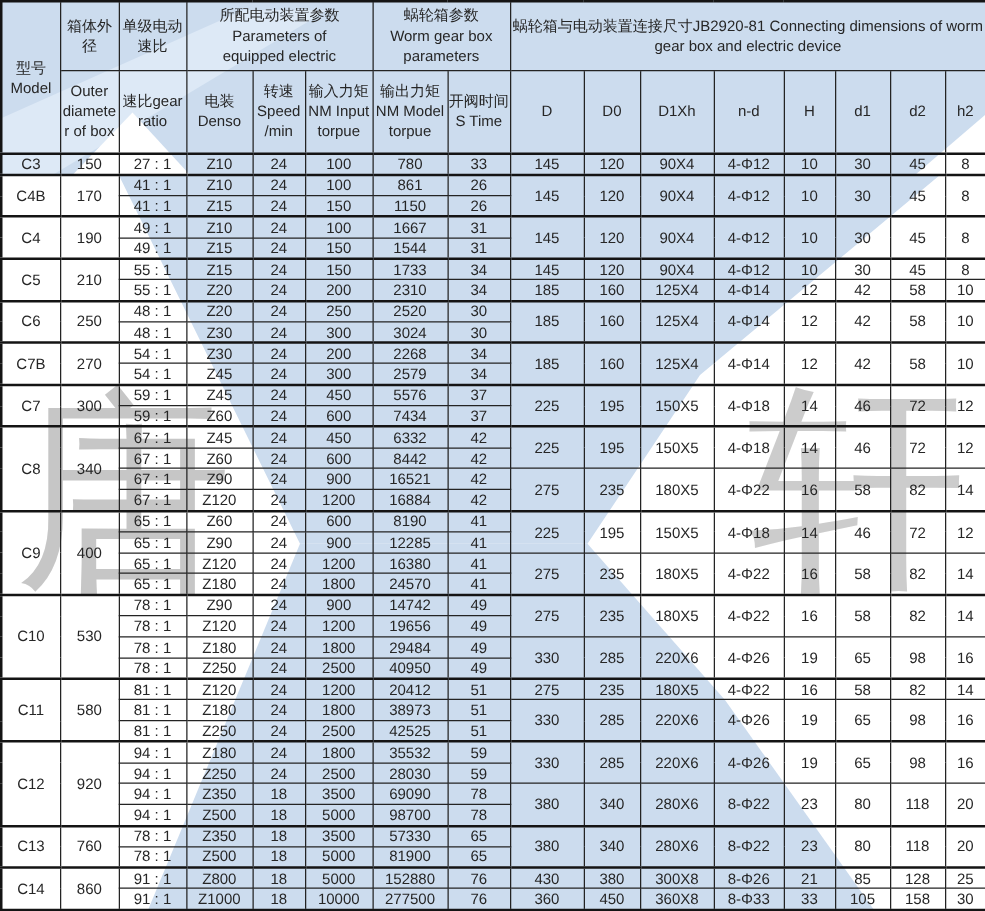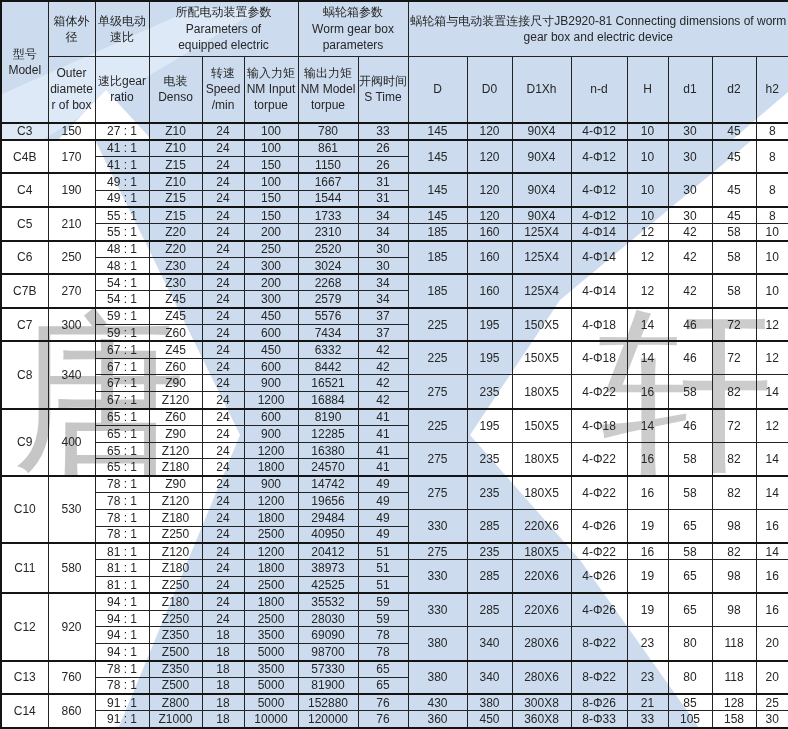--- a/index.html
+++ b/index.html
@@ -569,21 +569,21 @@
           <td>21</td>
           <td>85</td>
           <td>128</td>
           <td>25</td>
         </tr>
         <tr>
           <td>91 : 1</td>
           <td>Z1000</td>
           <td>18</td>
           <td>10000</td>
-          <td>120000</td>
+          <td>277500</td>
           <td>76</td>
           <td>360</td>
           <td>450</td>
           <td>360X8</td>
           <td>8-Φ33</td>
           <td>33</td>
           <td>105</td>
           <td>158</td>
           <td>30</td>
         </tr>

